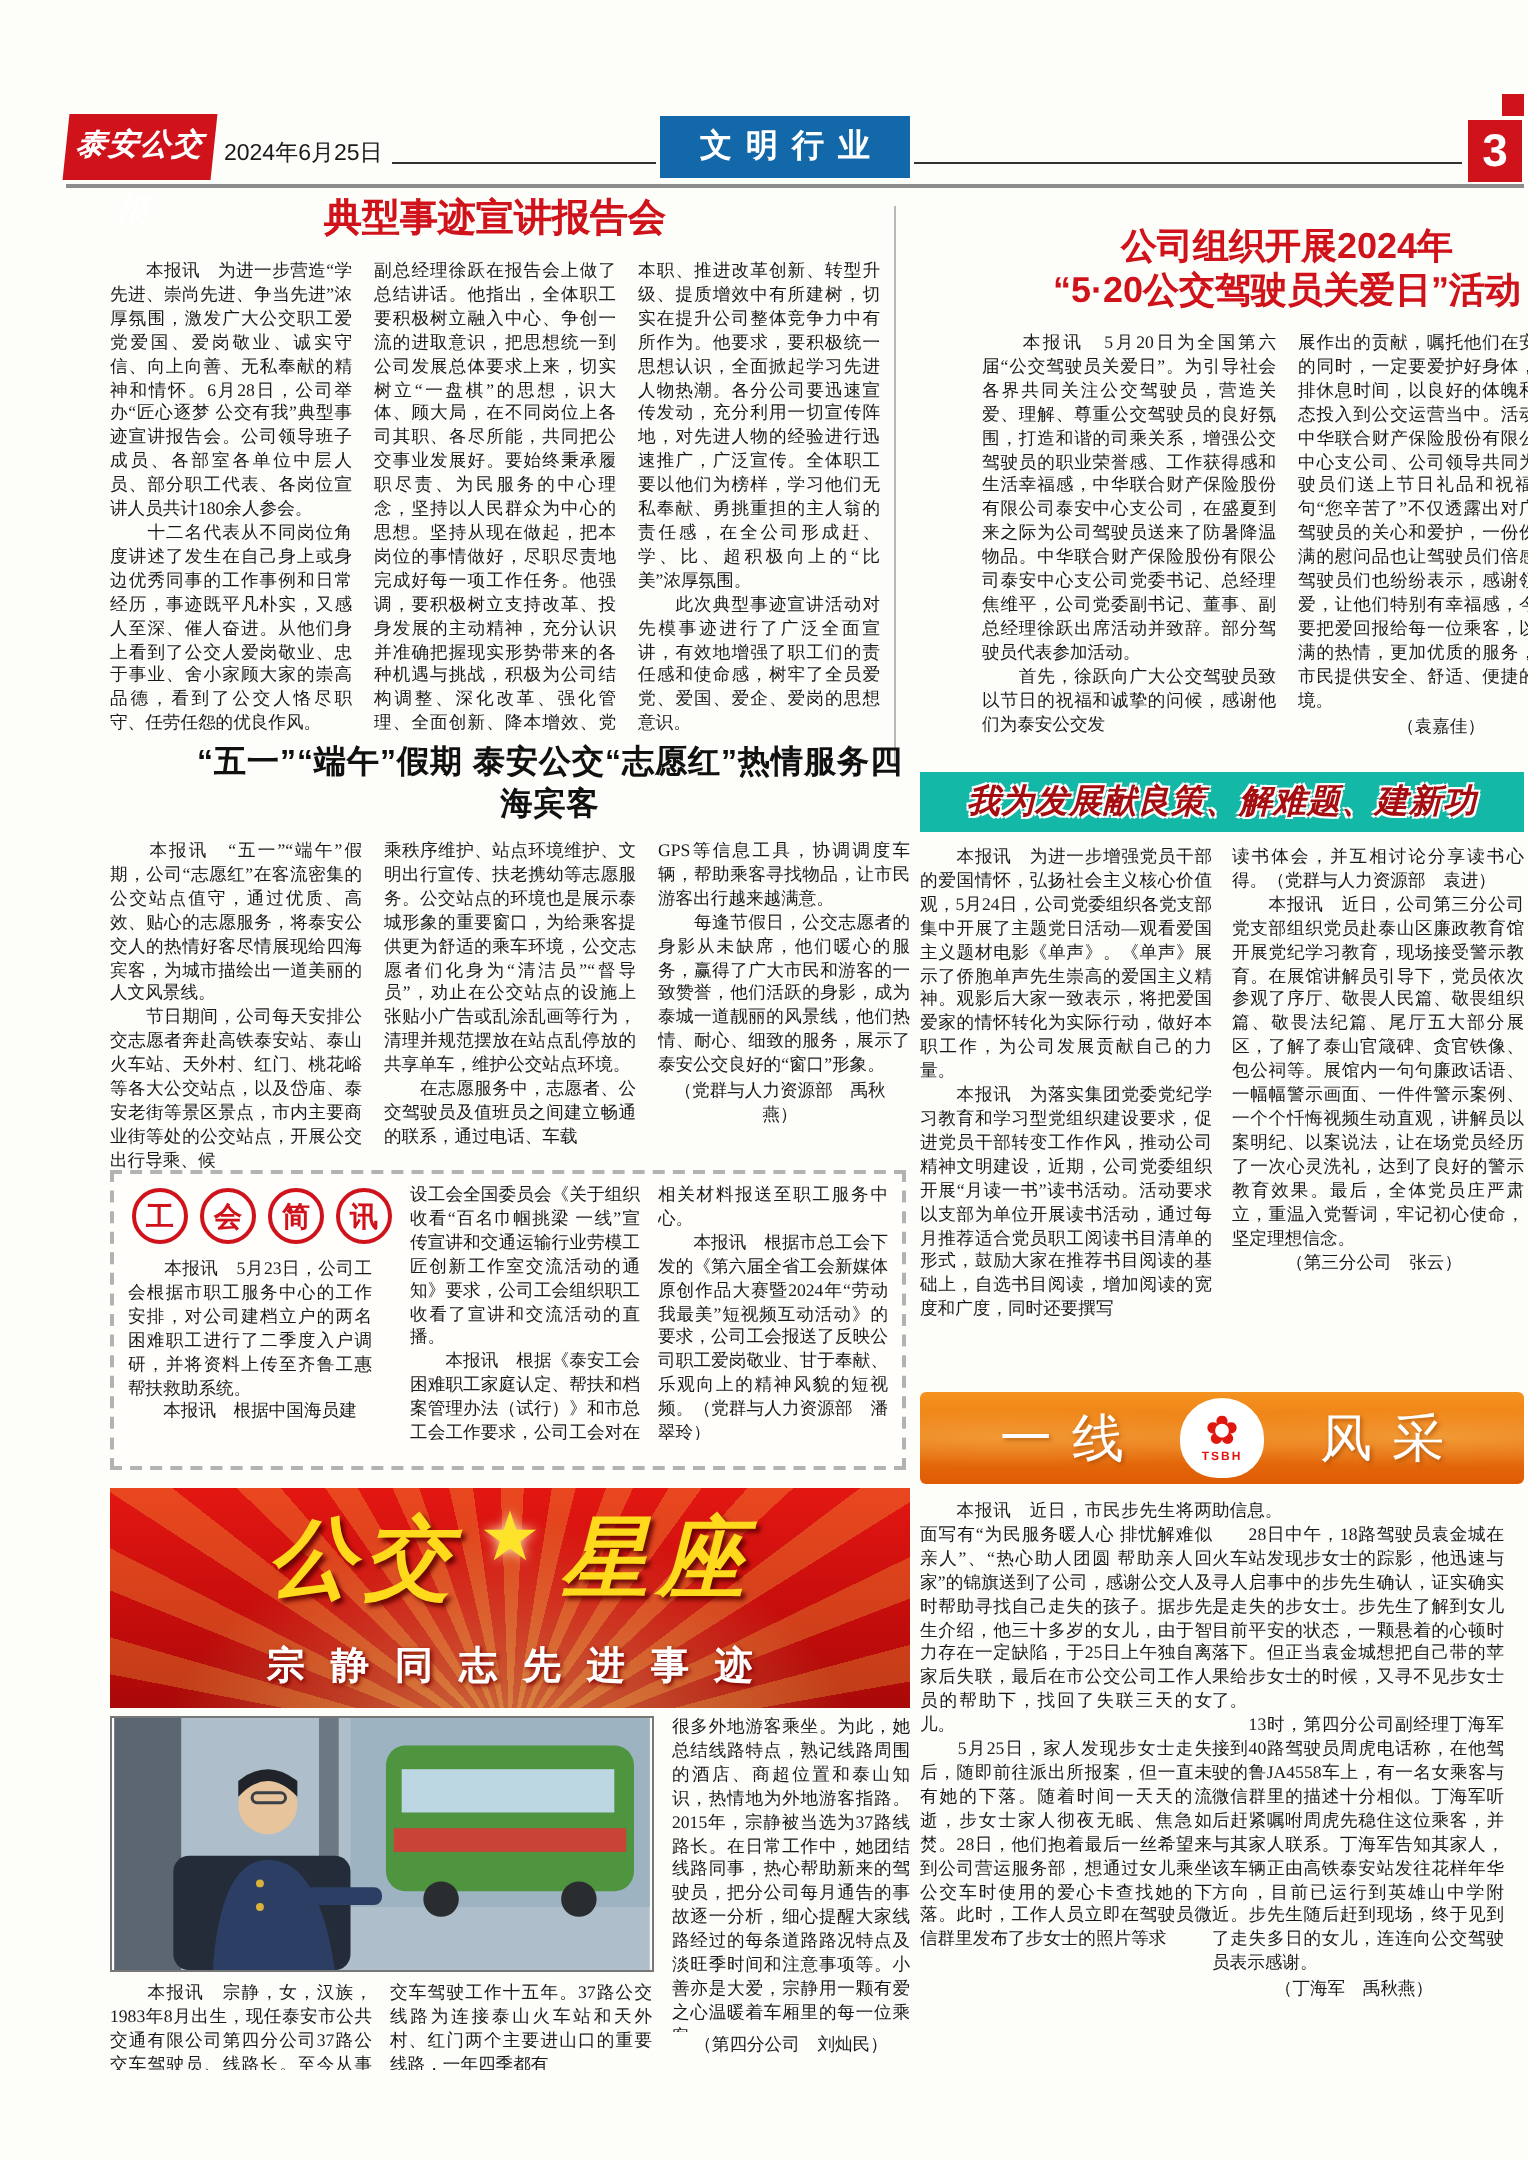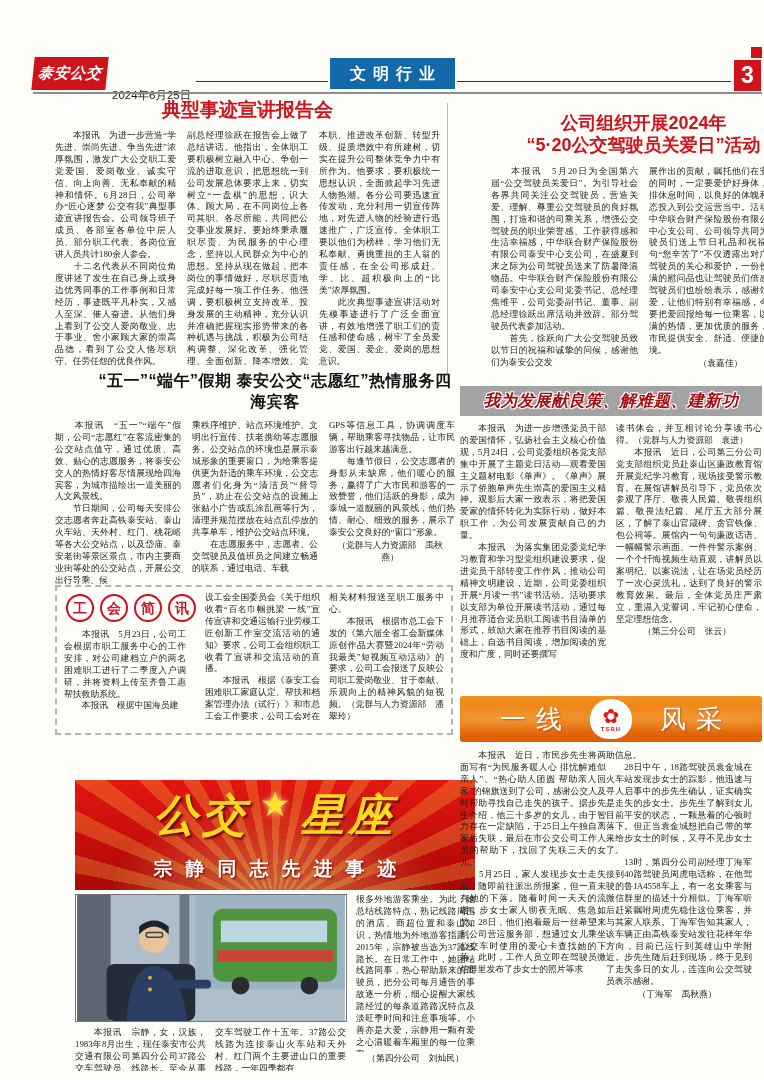--- a/index.html
+++ b/index.html
@@ -2,21 +2,21 @@
 <html><head>
 <meta charset="utf-8">
 <style>
   html,body{margin:0;padding:0;background:#e9e9e6;}
   .page{position:relative;width:764px;height:1080px;background:#fdfdfa;margin:0 auto;
         font-family:"Liberation Serif",serif;color:#1a1a1a;overflow:hidden;}
   
   .logo{position:absolute;left:33px;top:57px;width:74px;height:33px;background:#d0121b;
         color:#fff;font-style:italic;font-weight:bold;font-size:15px;line-height:33px;
         text-align:center;letter-spacing:1px;transform:skewX(-6deg);}
-  .hdate{position:absolute;left:112px;top:88px;font-size:11.5px;font-family:"Liberation Sans",sans-serif;}
+  .hdate{position:absolute;left:112px;top:69px;font-size:11.5px;font-family:"Liberation Sans",sans-serif;}
   .hline{position:absolute;height:1px;background:#333;top:81px;}
   .hline.l{left:196px;width:132px;}
   .hline.r{left:457px;width:274px;}
   .section-box{position:absolute;left:330px;top:58px;width:125px;height:31px;background:#1268a8;
         color:#fff;font-family:"Liberation Sans",sans-serif;font-weight:bold;font-size:16px;
         line-height:31px;text-align:center;letter-spacing:7px;text-indent:7px;}
   .pagenum{position:absolute;left:734px;top:60px;width:27px;height:31px;background:#d0121b;color:#fff;
         font-family:"Liberation Sans",sans-serif;font-weight:bold;font-size:23px;line-height:31px;text-align:center;}
   .pagecorner{position:absolute;left:751px;top:47px;width:11px;height:11px;background:#d0121b;}
   .header-rule{position:absolute;left:33px;top:92px;width:729px;height:2px;background:#8d8d8d;}
@@ -36,40 +36,40 @@
   .art2{position:absolute;left:457px;top:112px;width:305px;margin-left:34px;}
   .art2 .hl-red{font-size:18px;line-height:22px;}
   .art2 .cols{margin-top:10px;gap:11px;}
   .art2 .coltext{width:147px;height:238px;}
   
   .art3{position:absolute;left:55px;top:371px;width:400px;}
   .art3 .hl-black{font-size:16px;letter-spacing:0.5px;}
   .art3 .cols{margin-top:7px;gap:11px;}
   .art3 .coltext{width:126px;height:172px;}
   
-  .banner1{position:absolute;left:460px;top:386px;width:302px;height:30px;background:#a3a3a3;
+  .banner1{position:absolute;left:460px;top:386px;width:302px;height:30px;background:#14b8a6;
         display:flex;align-items:center;justify-content:center;}
   .banner1 span{font-family:"Liberation Sans",sans-serif;font-weight:bold;font-style:italic;
         font-size:16.5px;color:#a50d10;letter-spacing:0.5px;
         text-shadow:-1px -1px 0 #fff,1px -1px 0 #fff,-1px 1px 0 #fff,1px 1px 0 #fff;}
   .briefs{position:absolute;left:460px;top:423px;width:302px;}
   .briefs .cols{gap:10px;}
   .briefs .coltext{width:146px;height:268px;}
   
   .union-box{position:absolute;left:55px;top:585px;width:398px;height:150px;border:2px dashed #b3b3b3;
         background:#fffefb;padding:5px 7px;box-sizing:border-box;}
   .union-box .cols{gap:9px;}
   .union-box .coltext{width:122px;height:128px;}
   .union-title{display:flex;gap:6px;margin:2px 0 7px 2px;}
   .union-circle{width:24px;height:24px;border:2px solid #d0121b;border-radius:50%;color:#d0121b;
         font-family:"Liberation Sans",sans-serif;font-weight:bold;font-size:14px;line-height:24px;
         text-align:center;background:#fff;}
   .union-colinner{height:95px;overflow:hidden;}
   
-  .feature{position:absolute;left:55px;top:780px;width:400px;margin-left:20px;}
+  .feature{position:absolute;left:55px;top:744px;width:400px;}
   .fbanner{position:relative;height:110px;overflow:hidden;
      background:
        radial-gradient(ellipse at 50% 125%, rgba(255,235,130,.5), rgba(255,120,40,0) 62%),
        repeating-conic-gradient(from -90deg at 50% 120%, rgba(255,215,70,.25) 0deg 5deg, rgba(255,215,70,0) 5deg 11deg),
        linear-gradient(180deg,#e31712,#c50d0c 58%,#a90908);}
   .ftitle{position:absolute;top:4px;left:0;width:100%;text-align:center;}
   .ftitle .fword{font-family:"Liberation Sans",sans-serif;font-weight:bold;font-style:italic;
        font-size:44px;color:#ffd91c;text-shadow:2px 2px 2px rgba(90,0,0,.85);letter-spacing:4px;}
   .ftitle .fstar{font-size:34px;color:#ffe32b;vertical-align:14px;margin:0 6px;
        text-shadow:0 0 6px rgba(255,255,200,.9);}

